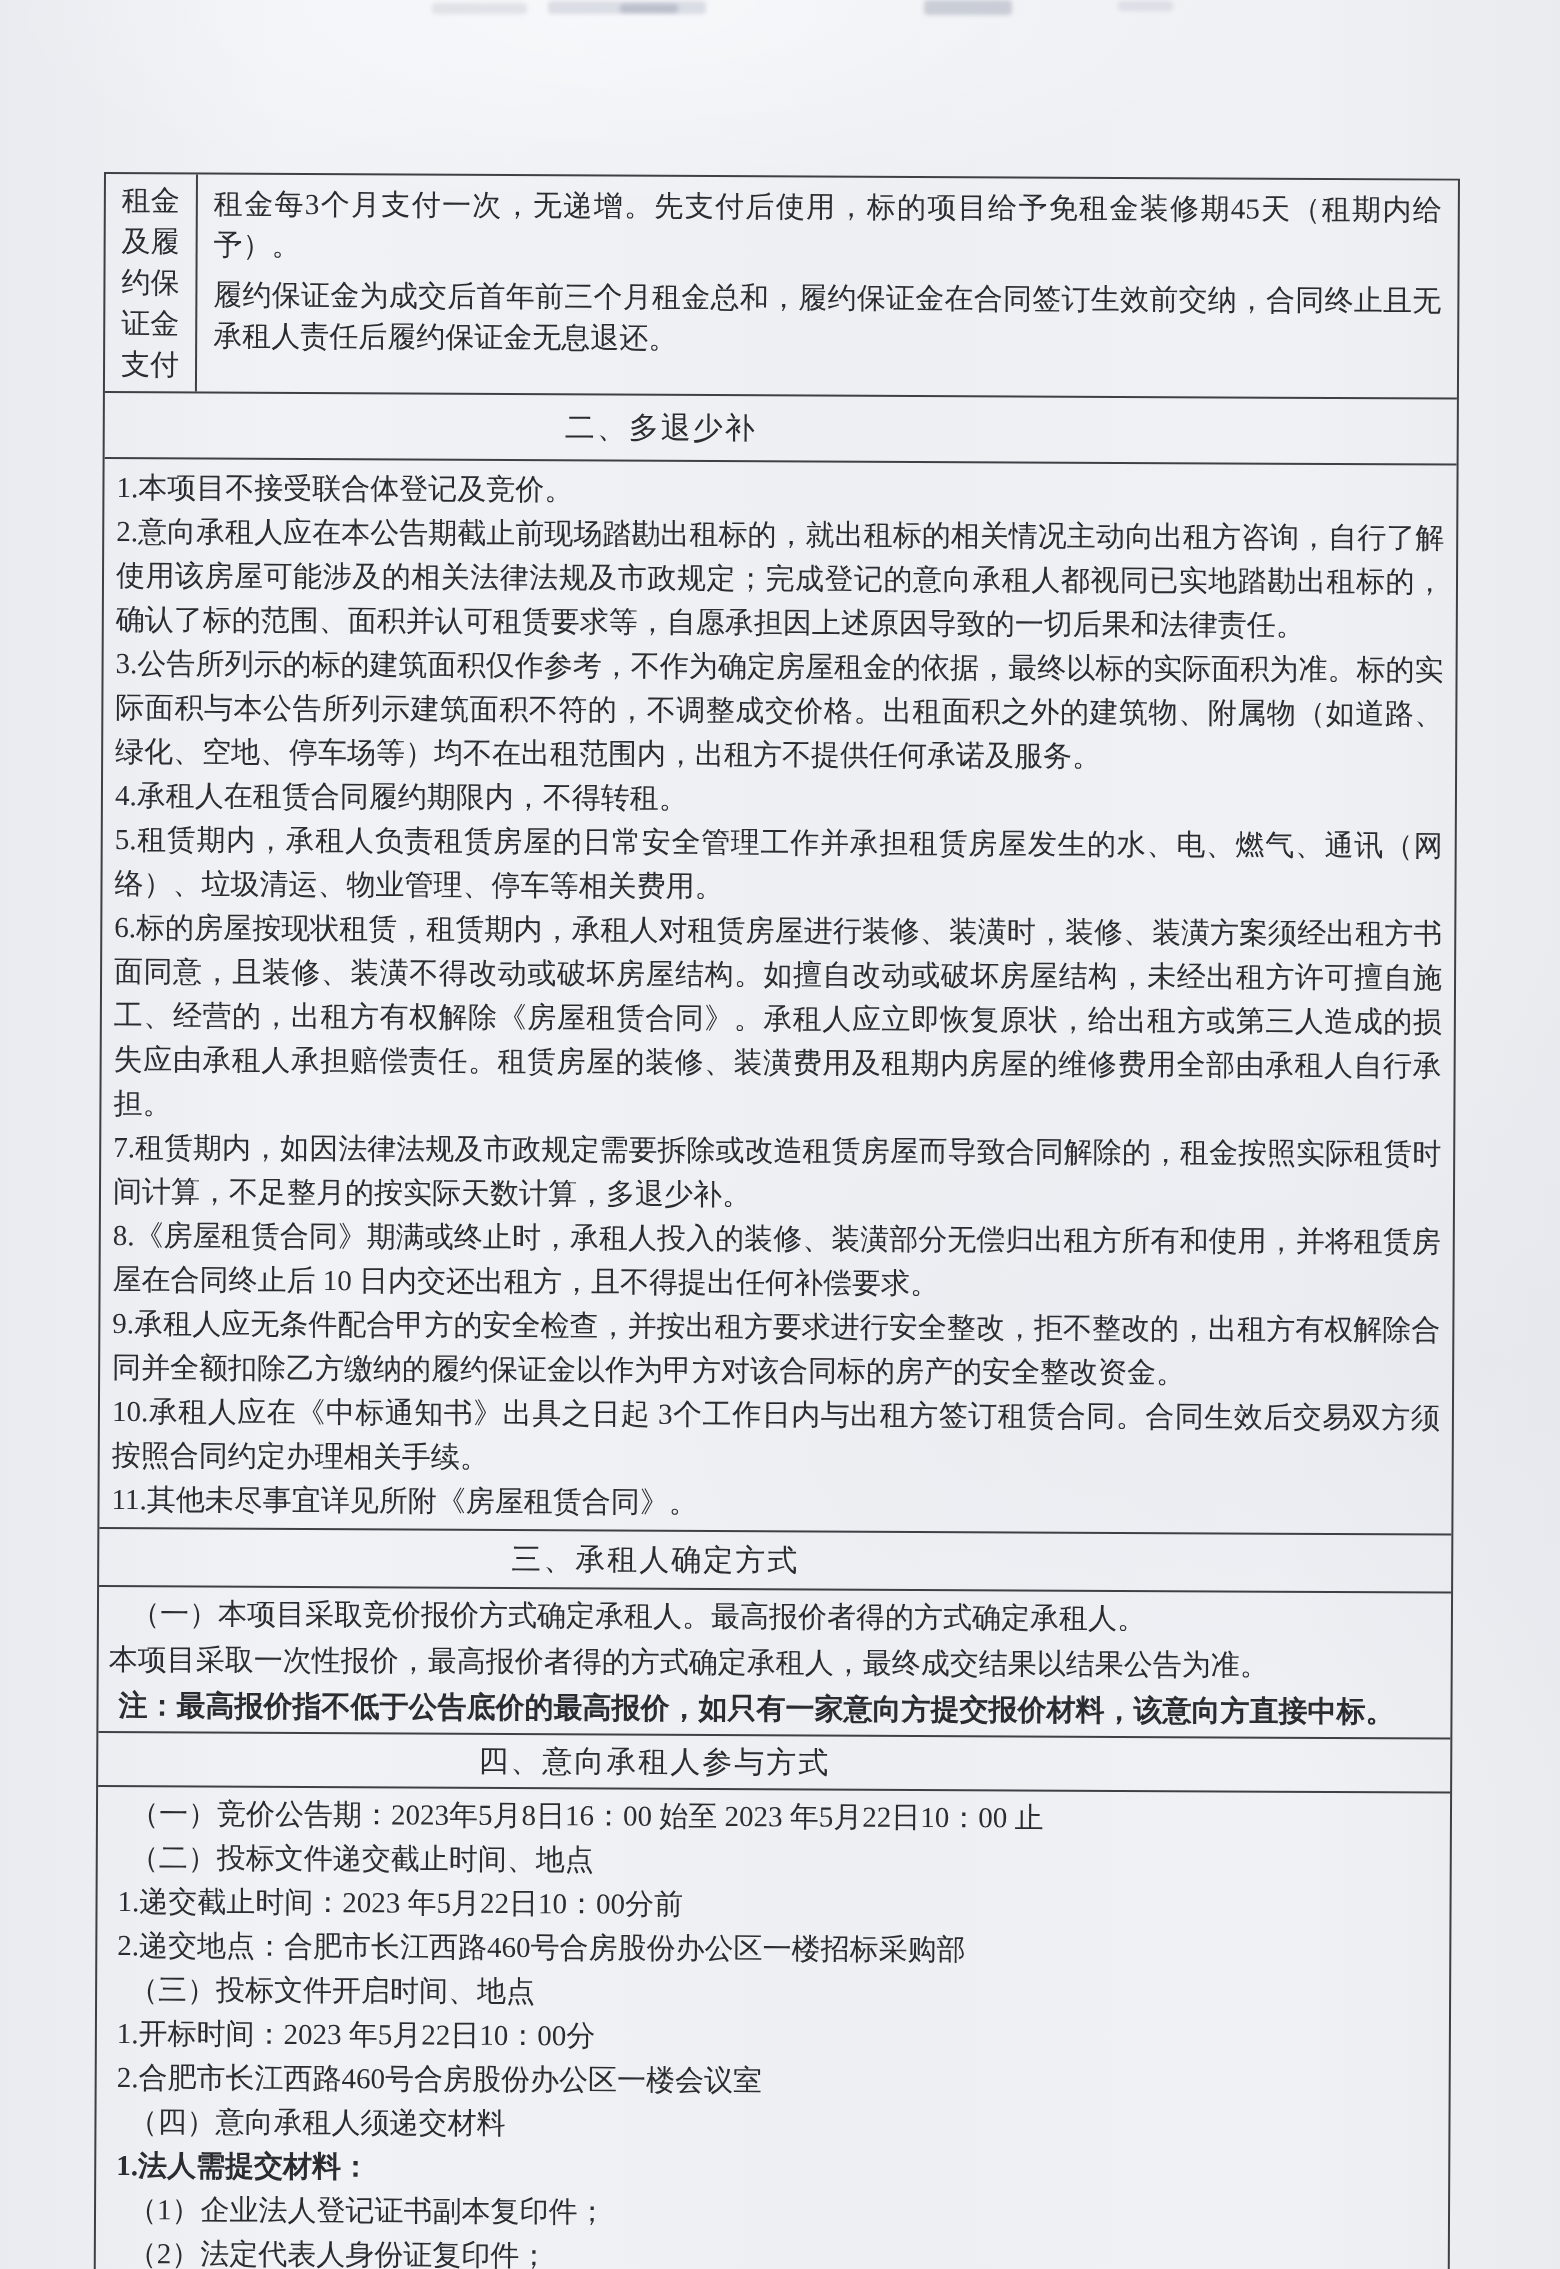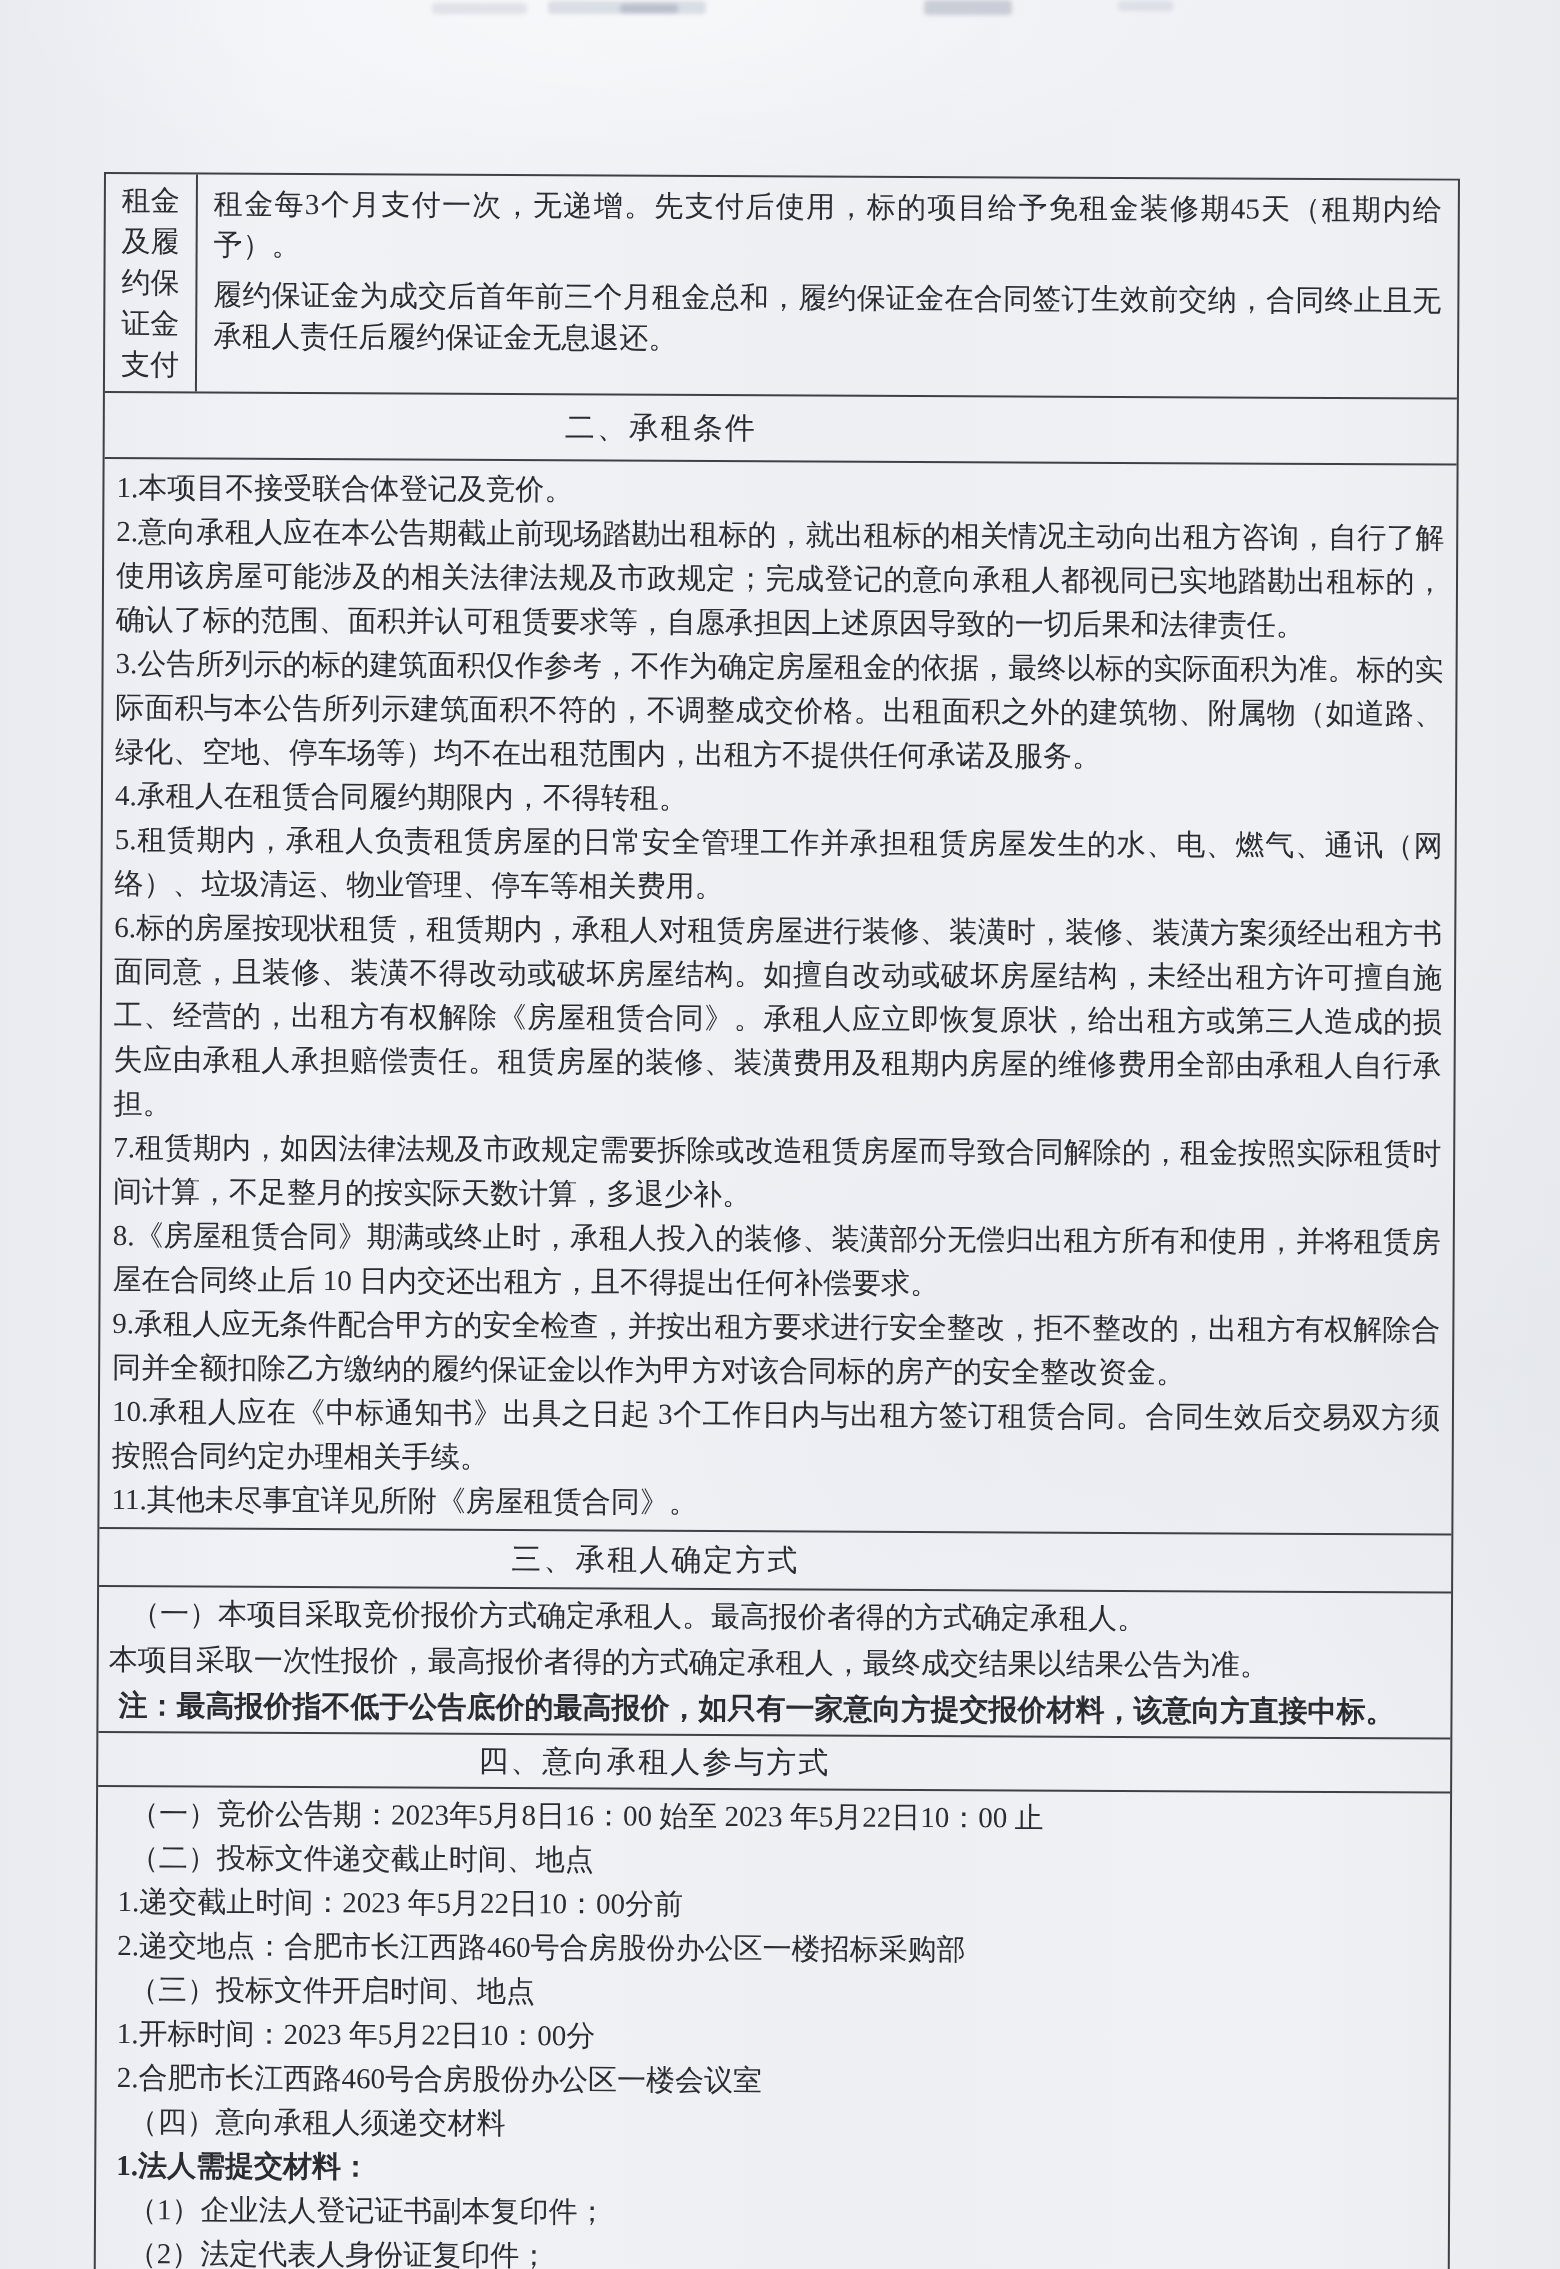--- a/index.html
+++ b/index.html
@@ -87,21 +87,21 @@
         <div class="rent-label-cell">
           <div class="lbl">租金及履约保证金支付</div>
         </div>
         <div class="rent-content-cell">
             <p>租金每3个月支付一次，无递增。先支付后使用，标的项目给予免租金装修期45天（租期内给予）。</p>
             <p>履约保证金为成交后首年前三个月租金总和，履约保证金在合同签订生效前交纳，合同终止且无承租人责任后履约保证金无息退还。</p>
           </div>
       </div>
 
       <div class="sec-header h2row">
-        <div class="t">二、承租条件</div>
+        <div class="t">二、多退少补</div>
       </div>
 
       <div class="body-block">
           <p>1.本项目不接受联合体登记及竞价。</p>
           <p>2.意向承租人应在本公告期截止前现场踏勘出租标的，就出租标的相关情况主动向出租方咨询，自行了解使用该房屋可能涉及的相关法律法规及市政规定；完成登记的意向承租人都视同已实地踏勘出租标的，确认了标的范围、面积并认可租赁要求等，自愿承担因上述原因导致的一切后果和法律责任。</p>
           <p>3.公告所列示的标的建筑面积仅作参考，不作为确定房屋租金的依据，最终以标的实际面积为准。标的实际面积与本公告所列示建筑面积不符的，不调整成交价格。出租面积之外的建筑物、附属物（如道路、绿化、空地、停车场等）均不在出租范围内，出租方不提供任何承诺及服务。</p>
           <p>4.承租人在租赁合同履约期限内，不得转租。</p>
           <p>5.租赁期内，承租人负责租赁房屋的日常安全管理工作并承担租赁房屋发生的水、电、燃气、通讯（网络）、垃圾清运、物业管理、停车等相关费用。</p>
           <p>6.标的房屋按现状租赁，租赁期内，承租人对租赁房屋进行装修、装潢时，装修、装潢方案须经出租方书面同意，且装修、装潢不得改动或破坏房屋结构。如擅自改动或破坏房屋结构，未经出租方许可擅自施工、经营的，出租方有权解除《房屋租赁合同》。承租人应立即恢复原状，给出租方或第三人造成的损失应由承租人承担赔偿责任。租赁房屋的装修、装潢费用及租期内房屋的维修费用全部由承租人自行承担。</p>
           <p>7.租赁期内，如因法律法规及市政规定需要拆除或改造租赁房屋而导致合同解除的，租金按照实际租赁时间计算，不足整月的按实际天数计算，多退少补。</p>

